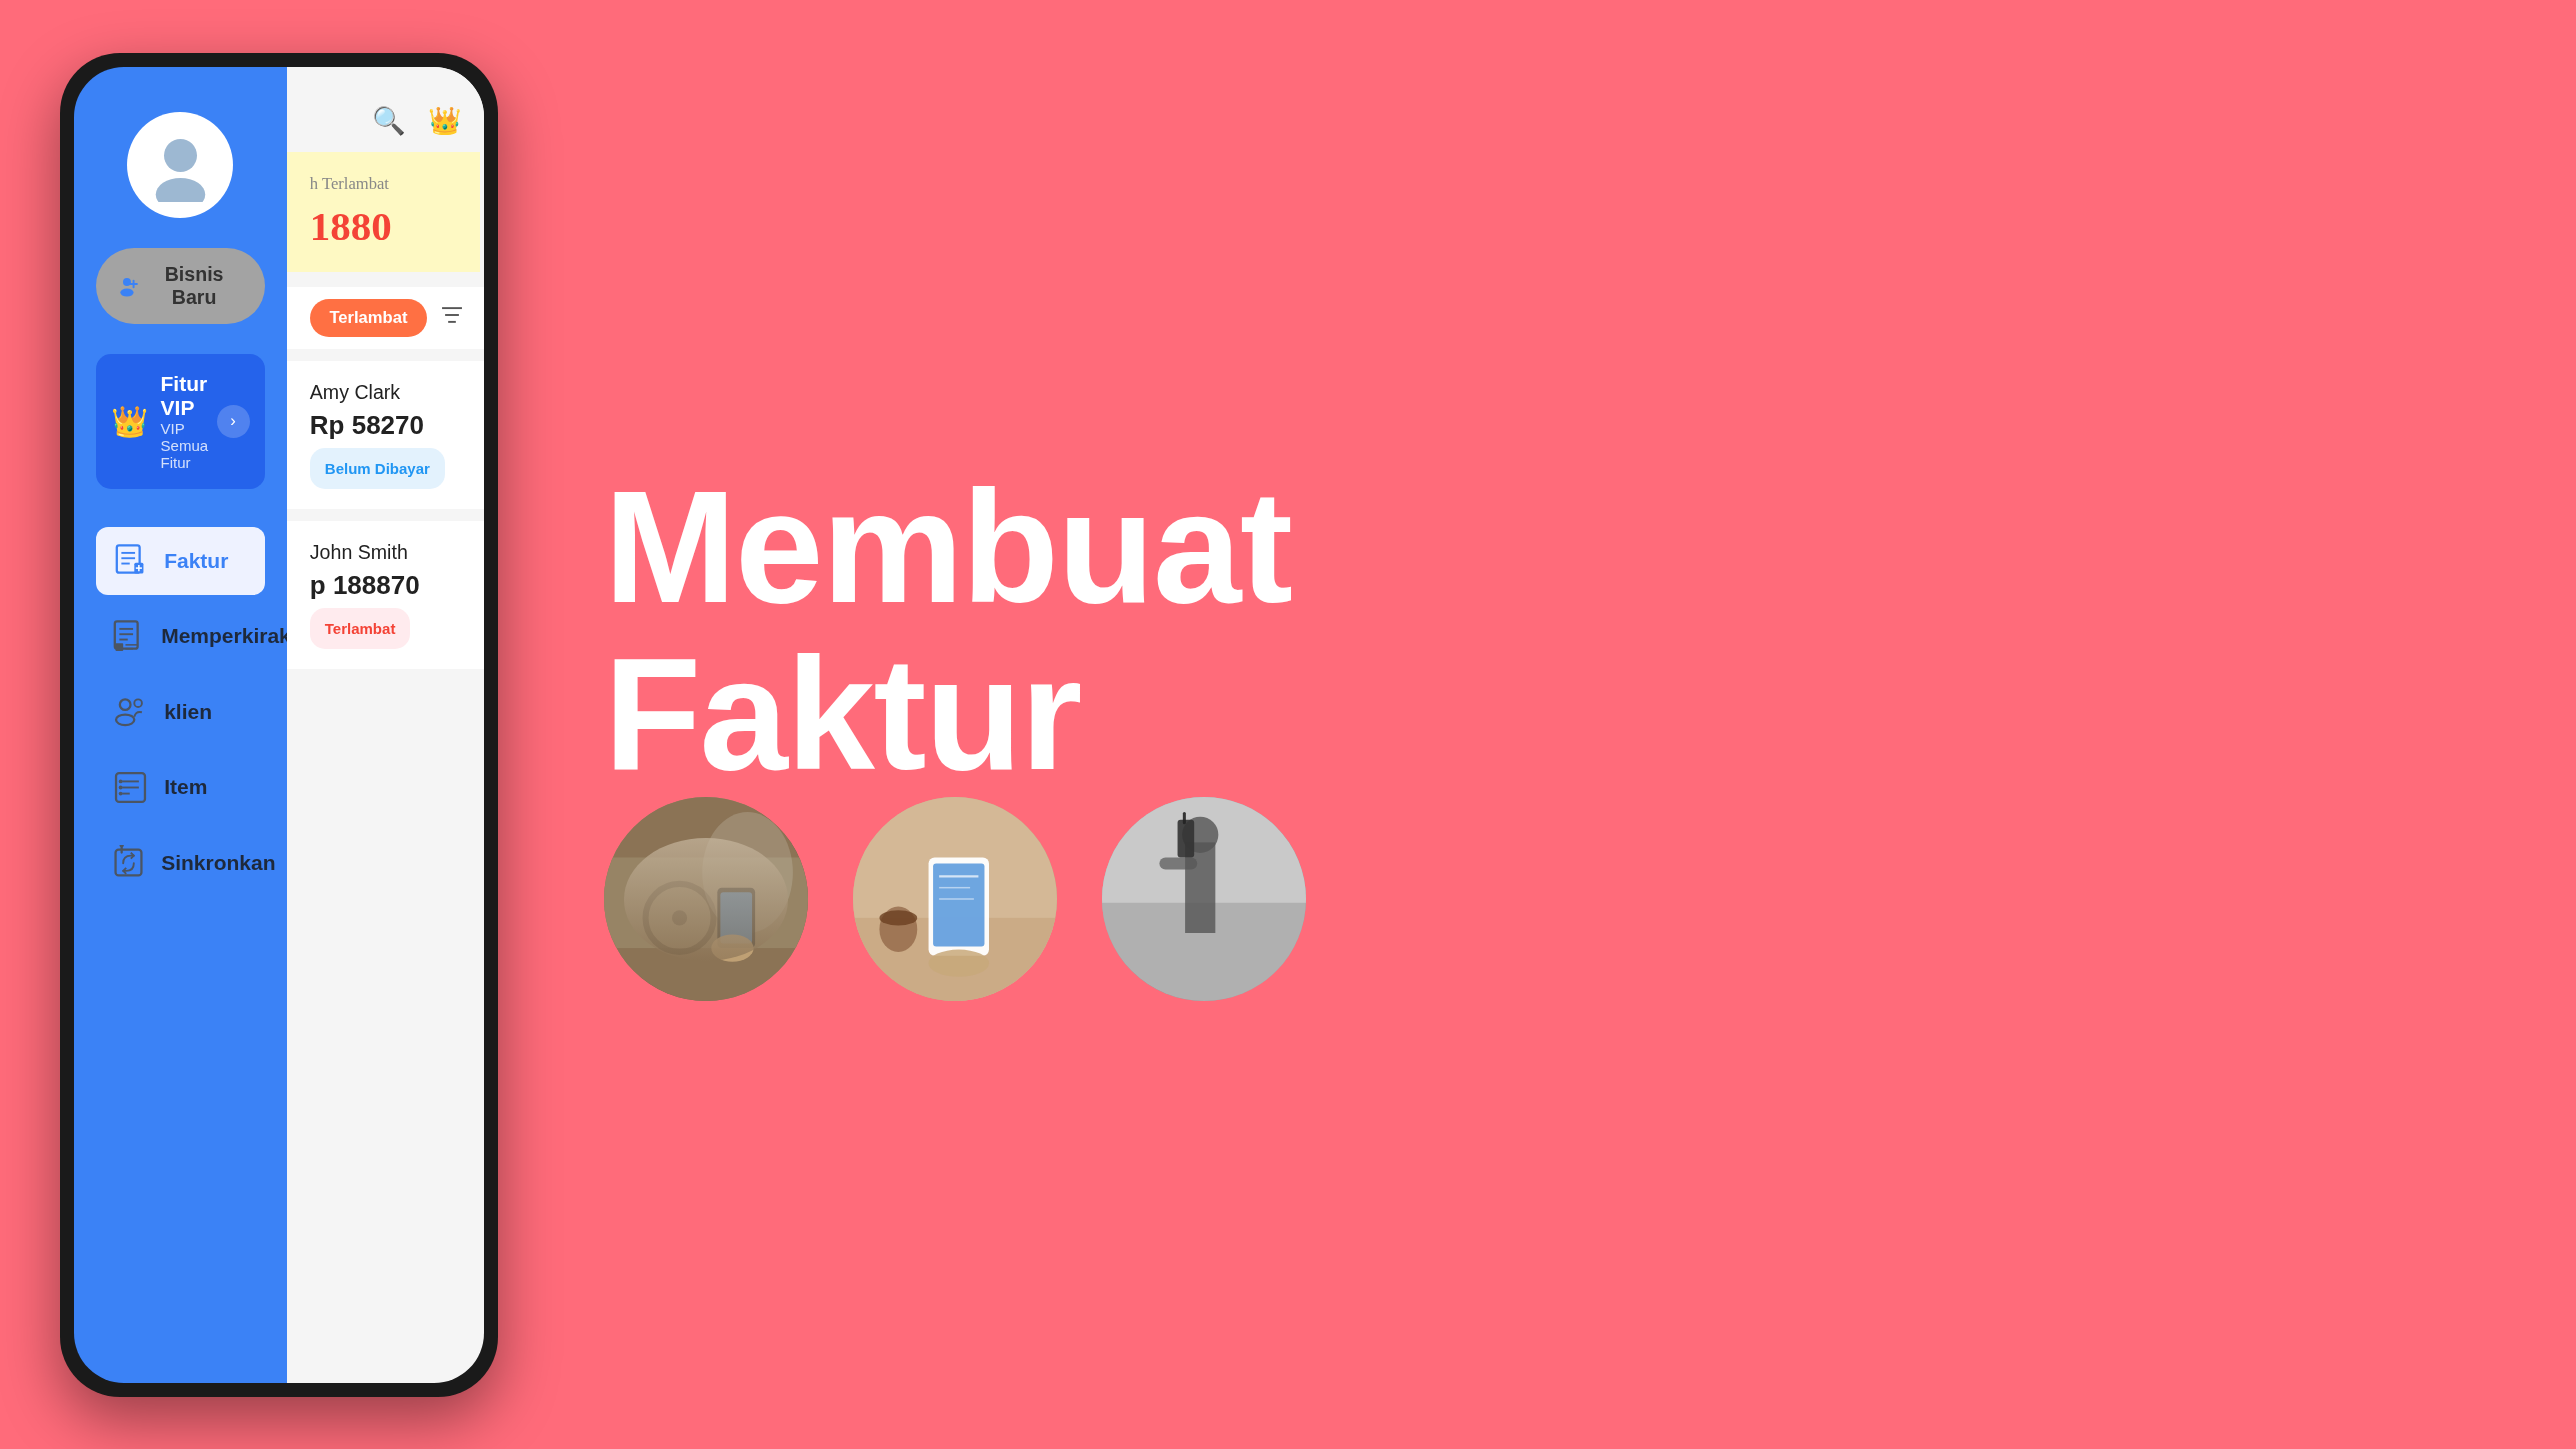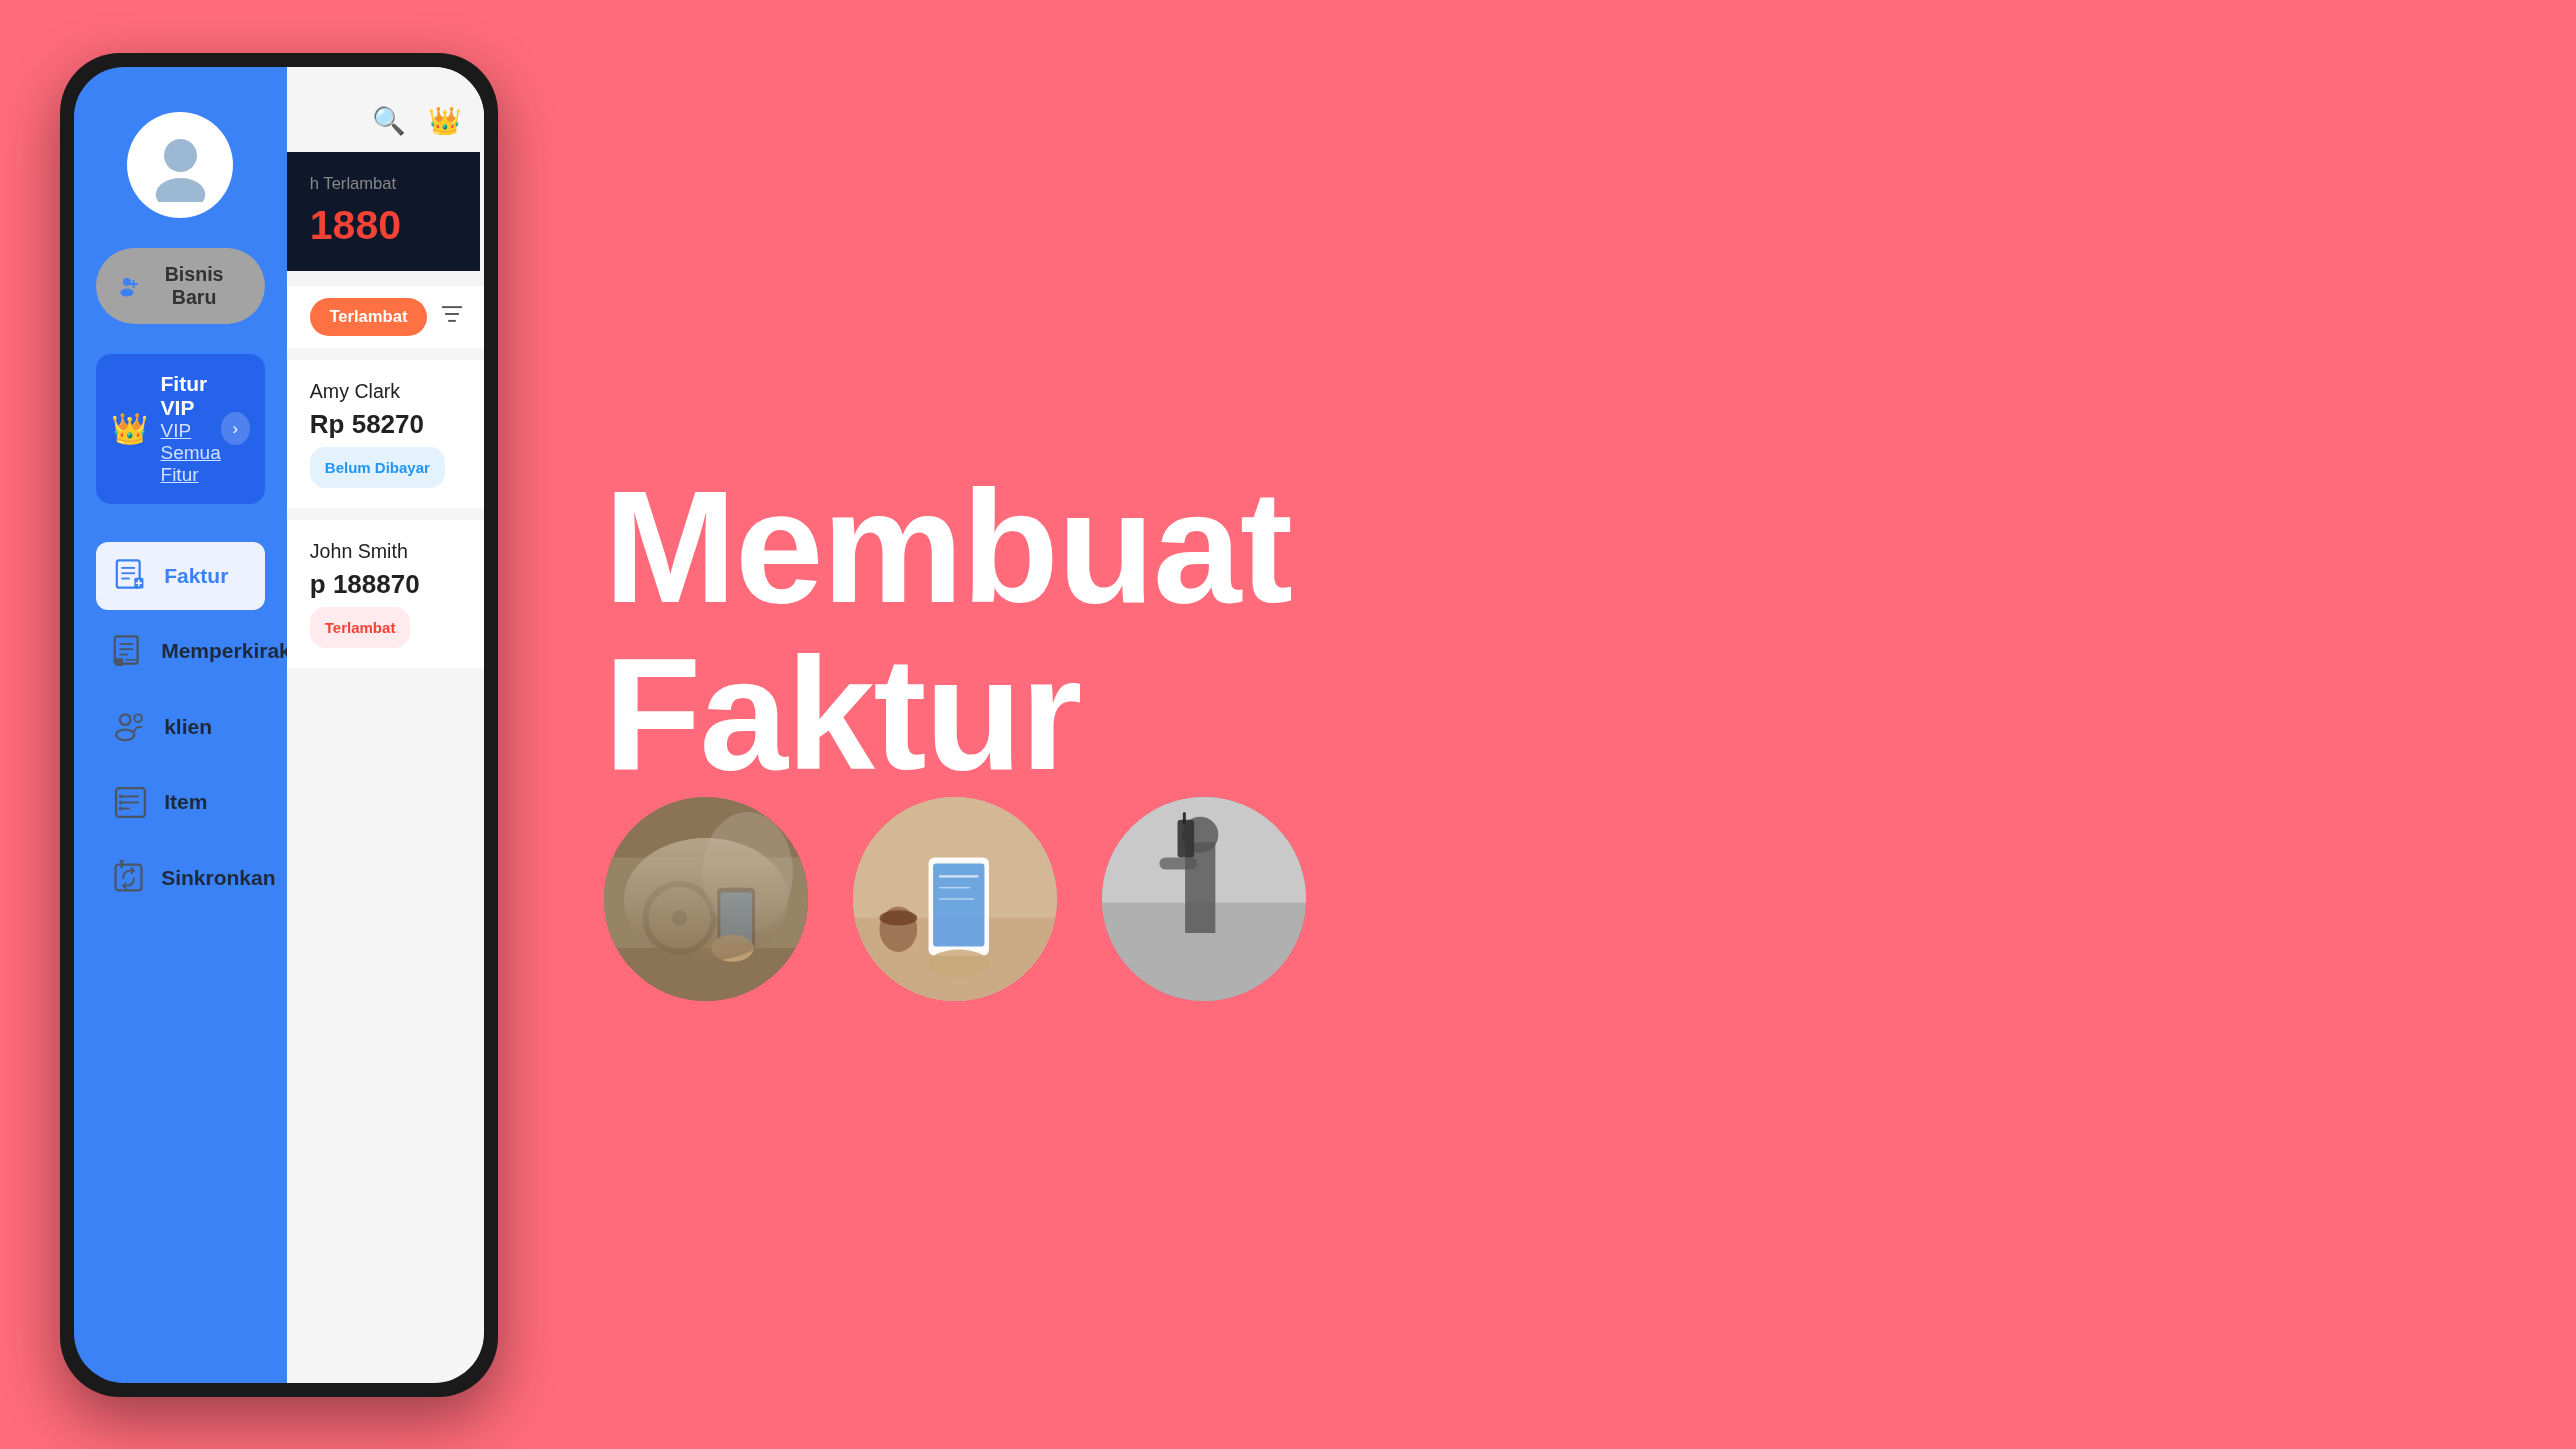--- a/index.html
+++ b/index.html
@@ -108,22 +108,21 @@
     }
 
     .vip-title {
       color: white;
       font-size: 21px;
       font-weight: 700;
     }
 
     .vip-subtitle {
       color: rgba(255,255,255,0.8);
-      font-size: 19px;
-      text-decoration: underline;
+      font-size: 15px;
     }
 
     .vip-arrow {
       width: 33px;
       height: 33px;
       background: rgba(255,255,255,0.2);
       border-radius: 50%;
       display: flex;
       align-items: center;
       justify-content: center;
@@ -194,23 +193,24 @@
       cursor: pointer;
     }
 
     .header-crown {
       font-size: 27px;
       color: #f59e0b;
       cursor: pointer;
     }
 
     .stats-section {
-      background: #0f172a;
+      background: #fef9c3;
       margin: 0 4px 15px 0;
       padding: 22.6px 22.6px;
+      font-family: Liberation Serif, serif;
     }
 
     .stats-label {
       color: #888;
       font-size: 16.6px;
       margin-bottom: 7.5px;
     }
 
     .stats-value {
       color: #f44336;

